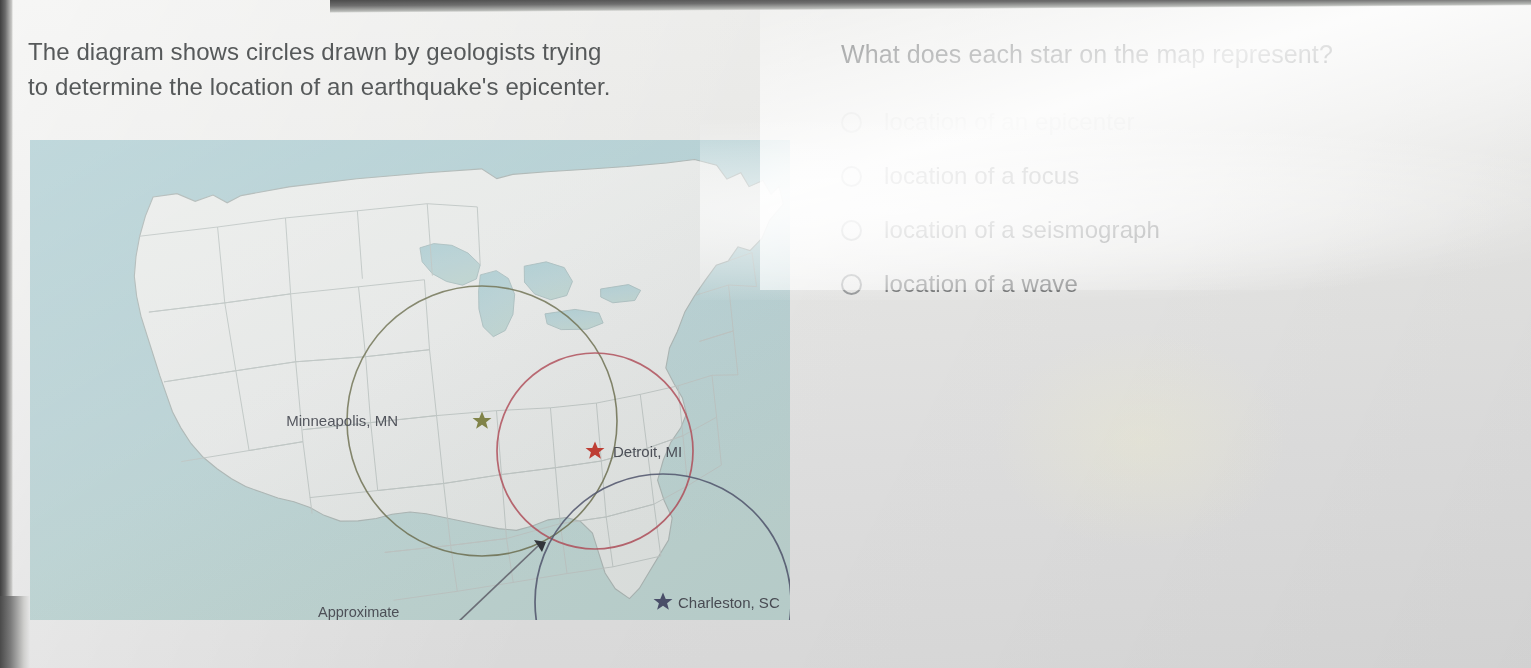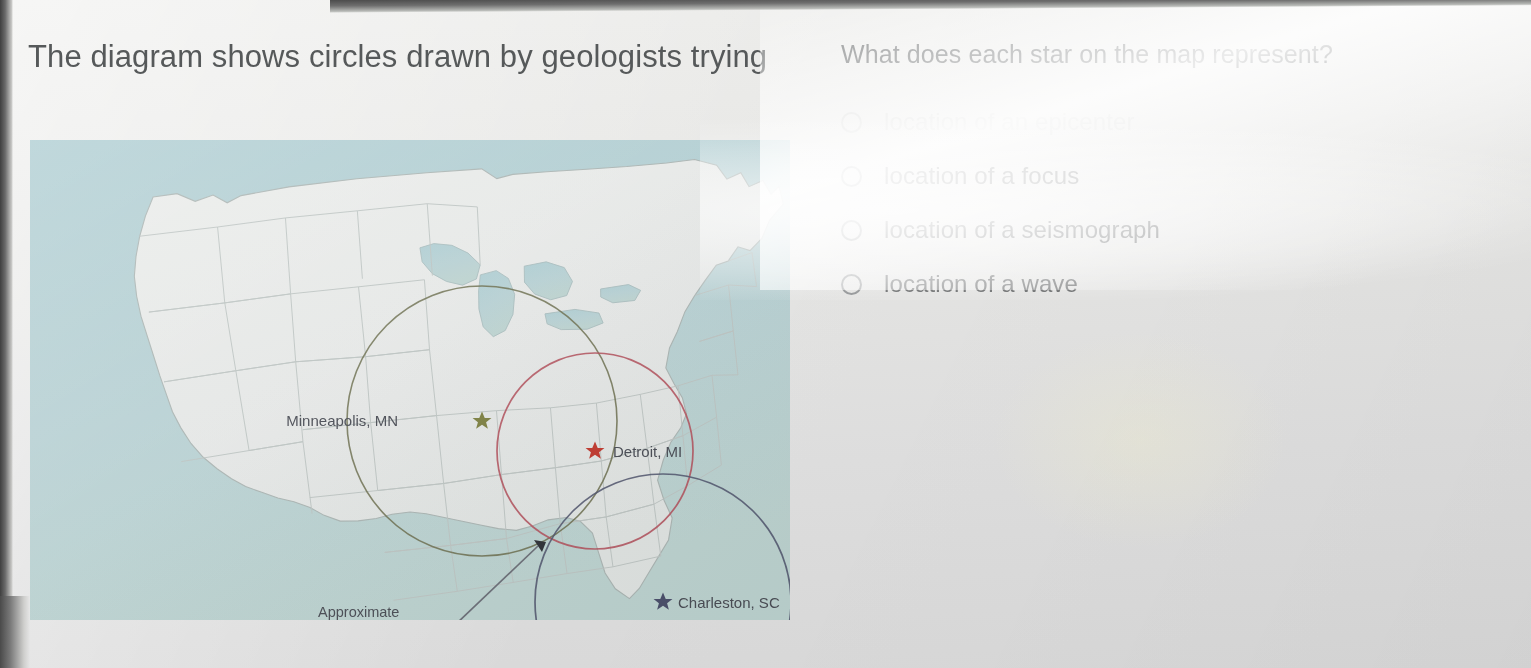--- a/index.html
+++ b/index.html
@@ -84,21 +84,21 @@
     pointer-events: none;
   }
 
   
   #left-col {
     position: absolute;
     left: 28px; top: 34px;
     width: 770px;
   }
   .prompt {
-    font-size: 31px;
+    font-size: 24px;
     line-height: 1.46;
     color: #56595a;
     letter-spacing: 0.1px;
     width: 768px;
   }
 
   
   #map-figure {
     position: absolute;
     left: 30px; top: 140px;
@@ -155,20 +155,21 @@
   .option-row.faded .radio { border-color: #d2d3d1; }
   .option-row.faded .option-label { color: #d3d4d2; }
 </style>
 </head>
 <body>
 
 <div id="page"></div>
 
 <div id="left-col">
   <div class="prompt">The diagram shows circles drawn by geologists trying</div>
+  <div class="prompt">to determine the location of an earthquake's epicenter.</div>
 </div>
 
 <div id="map-figure">
   <svg id="map-svg" viewBox="0 0 760 480" xmlns="http://www.w3.org/2000/svg">
 
     <defs>
       <clipPath id="mapClip">
           <rect x="0" y="0" width="760" height="480"></rect>
         </clipPath>
       <linearGradient id="waterGrad" x1="0" y1="0" x2="0.35" y2="1">

